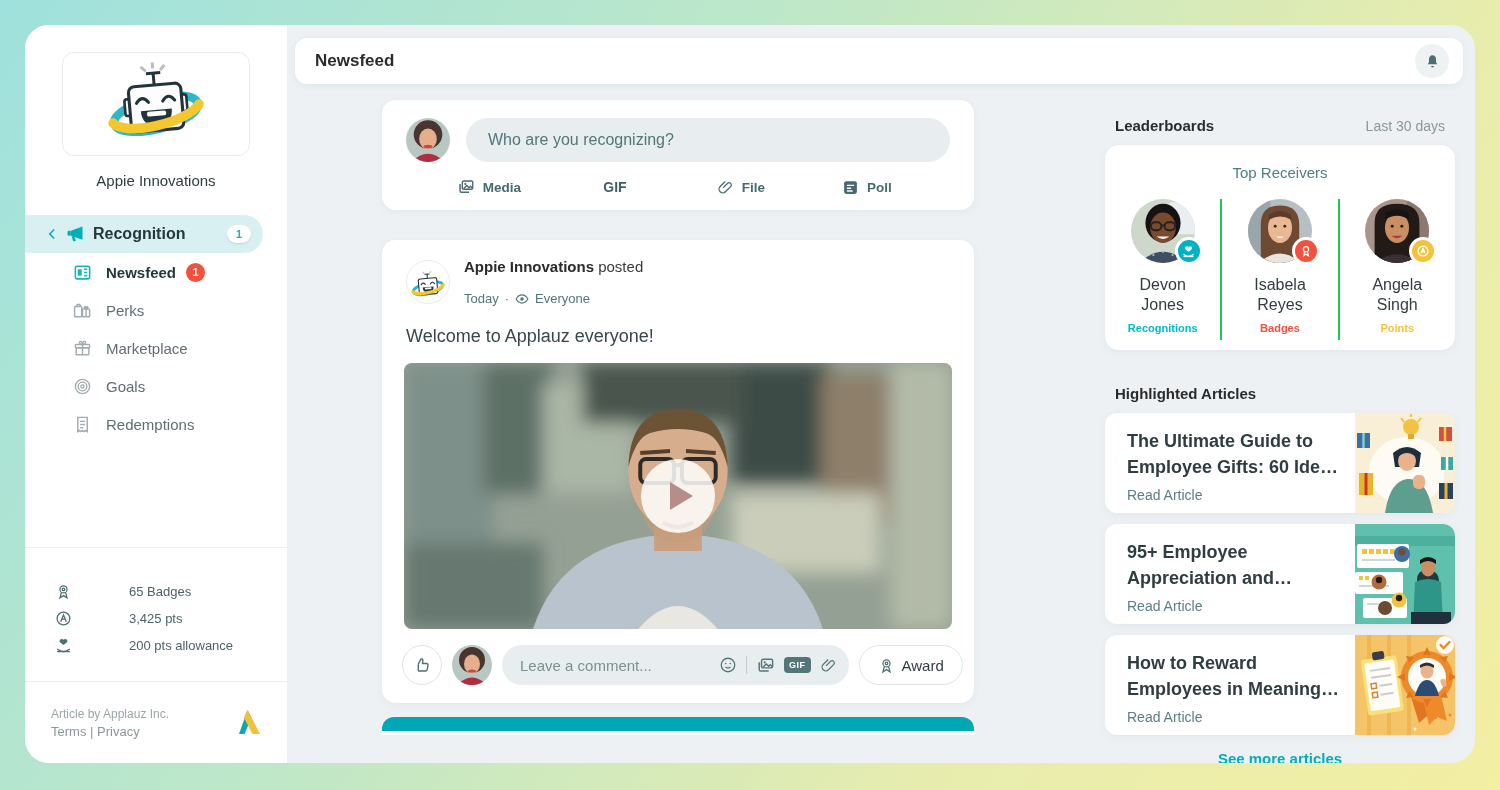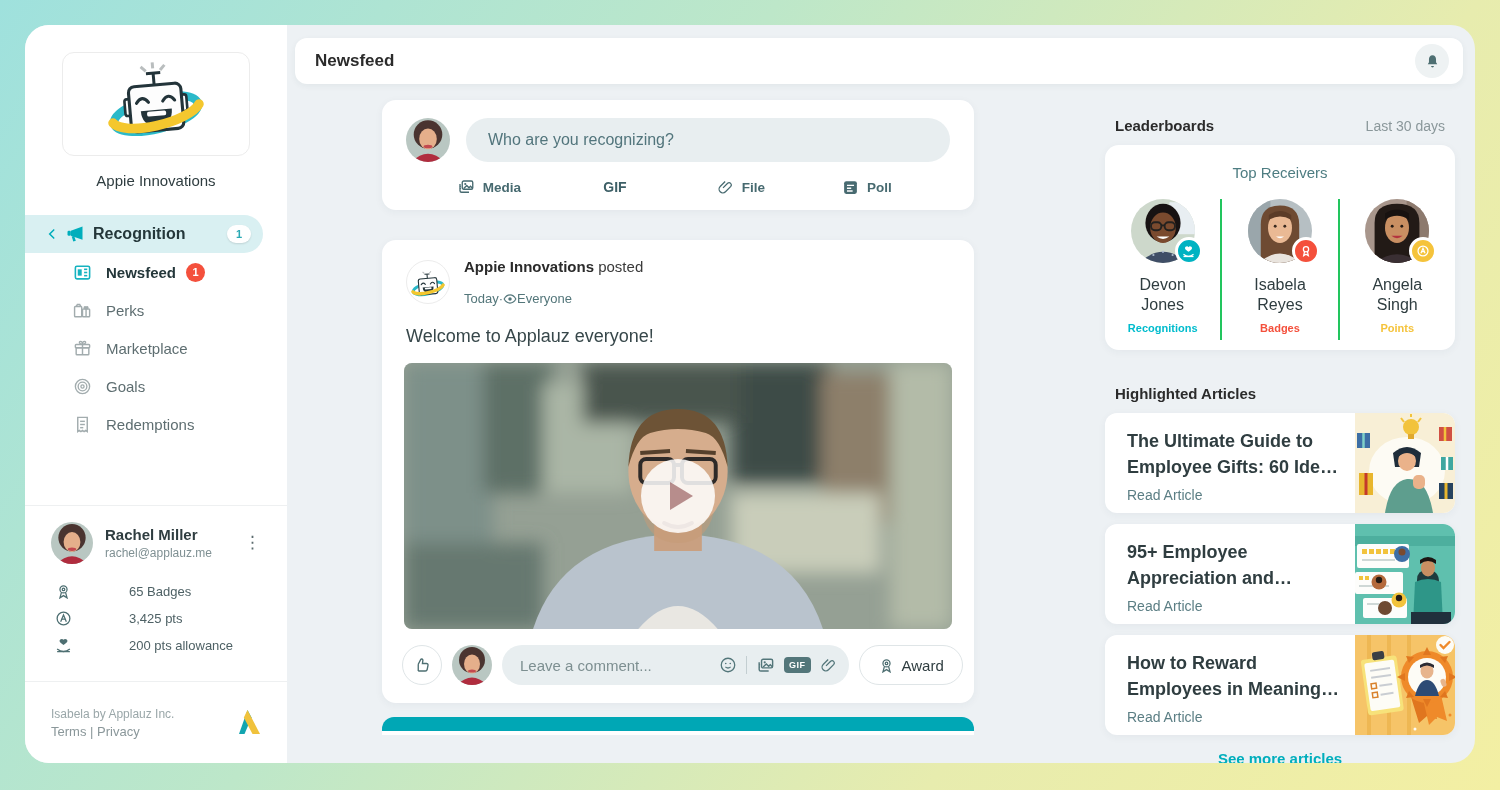--- a/index.html
+++ b/index.html
@@ -73,21 +73,21 @@
   .c-action { flex:1; display:flex; align-items:center; justify-content:center; gap:8px; cursor:pointer;
               font-size:13.5px; font-weight:600; color:#476a70; }
   .c-action.gif-only { font-weight:700; font-size:14px; color:#3d5f66; }
 
   
   .post { margin-top:30px; padding-bottom:0; overflow:hidden; }
   .post-head { display:flex; align-items:center; padding:18px 24px 10px; }
   .post-who { margin-left:14px; }
   .post-author-line { font-size:15px; color:#3a3a3a; }
   .post-author { font-weight:700; color:#2b2b2b; }
-  .post-meta { display:flex; align-items:center; margin-top:16px; font-size:13px; color:#53767a; }
+  .post-meta { display:flex; align-items:center; gap:6px; margin-top:16px; font-size:13px; color:#53767a; }
   .post-body { padding:10px 24px 16px; font-size:18px; color:#37474a; }
   .video-wrap { margin:0 22px; border-radius:8px; overflow:hidden; position:relative; height:266px; cursor:pointer; }
   .video-wrap svg.vid { width:100%; height:100%; display:block; }
   .play-btn { position:absolute; left:50%; top:50%; transform:translate(-50%,-50%); width:74px; height:74px;
               border-radius:50%; background:rgba(255,255,255,0.85); display:flex; align-items:center; justify-content:center; }
   .play-tri { width:0; height:0; border-top:14px solid transparent; border-bottom:14px solid transparent;
               border-left:23px solid rgba(147,86,88,0.65); margin-left:7px; }
 
   .comment-bar { display:flex; align-items:center; gap:10px; padding:16px 20px 18px; }
   .round-btn { width:40px; height:40px; border-radius:50%; background:#fff; border:1px solid #dfe5e7;
@@ -238,36 +238,20 @@
               <line x1="9" y1="8" x2="15" y2="8"></line>
               <line x1="9" y1="12" x2="15" y2="12"></line>
               <line x1="9" y1="16" x2="13" y2="16"></line>
             </svg>
         </span>
         <span class="nav-item-label">Redemptions</span>
       </div>
     </div>
 
     <div class="user-block">
-      <div class="user-row">
-        <div class="avatar av40">
-          <svg viewBox="0 0 40 40" width="42" height="42">
-              <rect width="40" height="40" fill="#b9c7c2"></rect>
-              <ellipse cx="20" cy="15" rx="13" ry="13" fill="#4a3430"></ellipse>
-              <ellipse cx="20" cy="19" rx="8" ry="9.5" fill="#e5af8b"></ellipse>
-              <path d="M5,40 q15,-15 30,0 z" fill="#b02c3e"></path>
-              <ellipse cx="20" cy="26" rx="4" ry="1.6" fill="#c2494f"></ellipse>
-            </svg>
-        </div>
-        <div class="user-meta">
-          <div class="user-name">Rachel Miller</div>
-          <div class="user-email">rachel@applauz.me</div>
-        </div>
-        <div class="kebab">⋮</div>
-      </div>
       <div class="stats">
         <div class="stat-row">
           <svg width="17" height="17" viewBox="0 0 24 24" fill="none" stroke="#4e6f72" stroke-width="1.8">
               <circle cx="12" cy="9" r="5"></circle>
               <path d="M9,13.5 L7,21 L12,17.8 L17,21 L15,13.5"></path>
               <circle cx="12" cy="9" r="1.8"></circle>
             </svg>
           <span class="stat-label">65 Badges</span>
         </div>
         <div class="stat-row">
@@ -284,21 +268,21 @@
               <path d="M3,17 q9,7 18,0"></path>
               <path d="M3,20.5 h18"></path>
             </svg>
           <span class="stat-label">200 pts allowance</span>
         </div>
       </div>
     </div>
 
     <div class="side-footer">
       <div>
-        <div class="foot-text">Isabela by Applauz Inc.</div>
+        <div class="foot-text">Article by Applauz Inc.</div>
         <div class="foot-links">
           <span>Terms</span>
           <span>|</span>
           <span>Privacy</span>
         </div>
       </div>
       <svg class="applauz-mark" width="28" height="28" viewBox="0 0 28 28">
         <polygon points="6,27 14.5,3 18.5,10.5 11.5,27" fill="#12a5b0"></polygon>
         <polygon points="14.5,3 27,27 19.5,27 10.8,10.5" fill="#f0c23c"></polygon>
       </svg>

